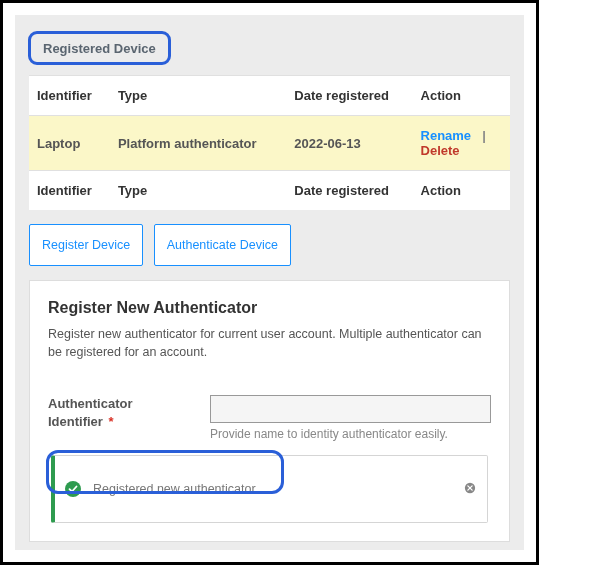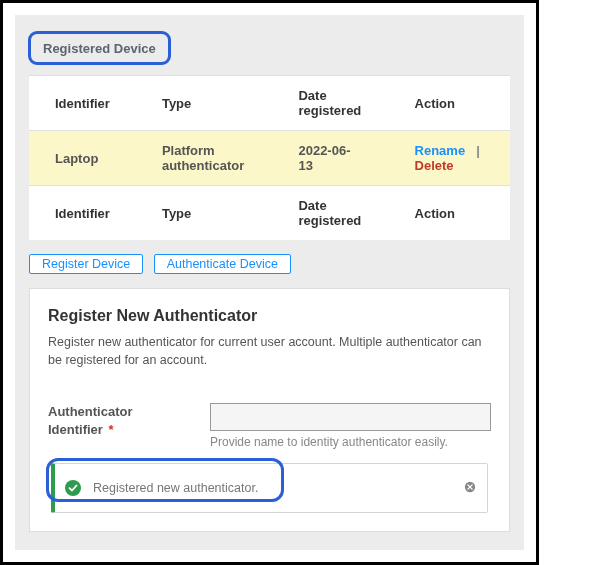--- a/index.html
+++ b/index.html
@@ -4,47 +4,47 @@
   <style>
     * { box-sizing: border-box; margin: 0; padding: 0; }
     body { font-family: Arial, Helvetica, sans-serif; background: #fff; width: 611px; height: 565px; }
     .outer-frame { border: 3px solid #000; width: 539px; height: 565px; padding: 12px; }
     .page-bg { background: #ececec; width: 100%; height: 100%; padding: 18px 14px 14px 14px; position: relative; }
     
     .section-title-wrap { display: inline-block; padding: 5px 12px; border: 3px solid #2a5fd8; border-radius: 9px; background: #ececec; position: relative; top: -2px; left: -1px;}
     .section-title { font-size: 13px; font-weight: 600; color: #5a6570; }
     
     .table { width: 100%; border-collapse: collapse; background: #fff; margin-top: 8px; }
-    .table th, .table td { text-align: left; padding: 12px 26px; font-size: 13px; border-top: 1px solid #e0e0e0; }
+    .table th, .table td { text-align: left; padding: 12px 8px; font-size: 13px; border-top: 1px solid #e0e0e0; }
     .table th { color: #333; font-weight: 700; }
     .table .data-row { background: #fbf7c8; margin-left: 12px; }
     .table .data-row td { color: #555; font-weight: 600; }
     .action-link-rename { color: #1890ff; font-weight: 600; cursor: pointer; }
     .action-sep { color: #888; margin: 0 4px; }
     .action-link-delete { color: #c0392b; font-weight: 600; cursor: pointer; }
     
     .btn-row { margin-top: 14px; }
-    .btn-outline { display: inline-block; border: 1px solid #1890ff; color: #1890ff; background: #fff; font-size: 12.5px; padding: 2px 12px; border-radius: 2px; cursor: pointer; margin-right: 6px; }
+    .btn-outline { display: inline-block; border: 1px solid #1890ff; color: #1890ff; background: #fff; font-size: 12.5px; padding: 13px 12px; border-radius: 2px; cursor: pointer; margin-right: 6px; }
     
     .panel { background: #fff; border: 1px solid #ddd; margin-top: 14px; padding: 18px 18px 18px 18px; }
     .panel-title { font-size: 16px; font-weight: 700; color: #333; margin-bottom: 8px; }
     .panel-desc { font-size: 12.5px; color: #555; line-height: 1.45; margin-bottom: 34px; }
     
     .form-row { display: flex; align-items: flex-start; gap: 32px; margin-bottom: 14px; }
     .form-label { flex: 0 0 130px; font-size: 13px; font-weight: 700; color: #555; line-height: 1.35; }
     .req { color: #d93025; font-weight: 700; margin-left: 2px; }
     .form-input-col { flex: 1; }
     .text-input { width: 100%; height: 28px; border: 1px solid #999; background: #f5f5f5; padding: 4px 6px; font-size: 13px; }
     .helper { font-size: 12px; color: #888; margin-top: 4px; }
     
     .btn-row2 { margin-bottom: 12px; }
     
     .alert-wrap { position: relative; padding: 0 3px;}
     .alert-highlight { position: absolute; left: -2px; top: -5px; width: 238px; height: 44px; border: 3px solid #2a5fd8; border-radius: 12px; pointer-events: none; }
-    .alert { border: 1px solid #d5d5d5; border-left: 4px solid #2e9b4f; background: #fff; border-radius: 2px; padding: 16px 10px; display: flex; align-items: center; }
+    .alert { border: 1px solid #d5d5d5; border-left: 4px solid #2e9b4f; background: #fff; border-radius: 2px; padding: 25px 10px; display: flex; align-items: center; }
     .alert-icon { width: 16px; height: 16px; flex-shrink: 0; margin-right: 12px; }
     .alert-text { font-size: 12.5px; color: #777; flex: 1; }
     .alert-close { width: 14px; height: 14px; color: #888; cursor: pointer; font-size: 14px; text-align:center; line-height:14px; }
   </style>
 </head>
 <body>
 
 <div class="outer-frame">
   <div class="page-bg">
     

